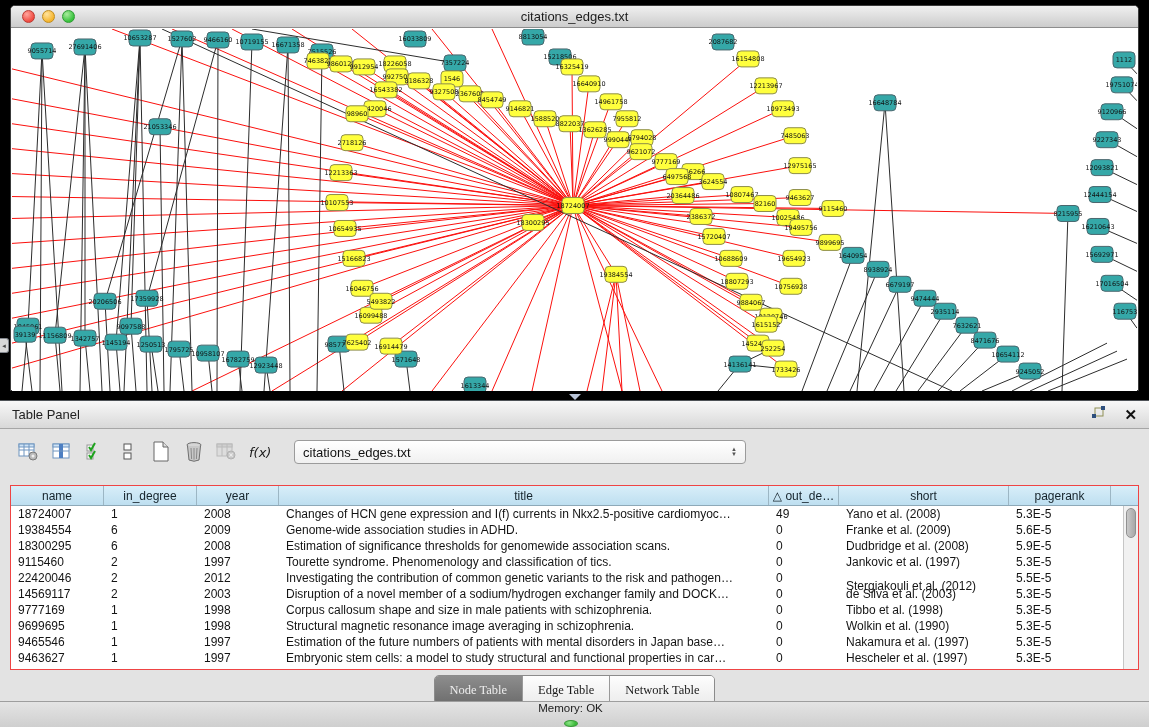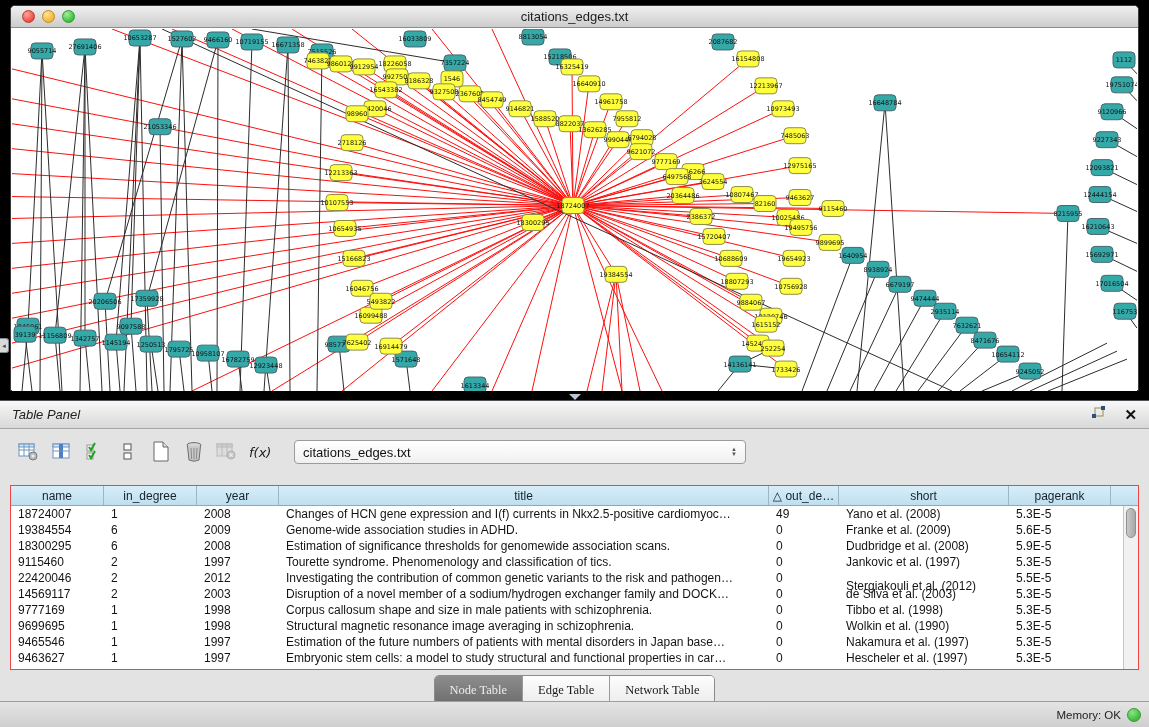--- a/index.html
+++ b/index.html
@@ -24,21 +24,21 @@
   .grip { position:absolute; left:569px; top:394px; width:0; height:0;
           border-left:6px solid transparent; border-right:6px solid transparent; border-top:6px solid #b9c4d8; }
   .collapse-handle { position:absolute; left:0; top:338px; width:9px; height:15px; background:#d8d8d8;
           border:1px solid #84888f; border-left:none; border-radius:0 3px 3px 0;
           font-size:7px; color:#444; line-height:13px; text-align:center; }
   
   .table-panel { position:absolute; left:0; top:400px; width:1149px; height:327px; background:#e3e3e3;
                  border-top:1px solid #4e5257; }
   .tp-header { height:28px; background:linear-gradient(#f8f8f8,#d8d8d8); border-bottom:1px solid #a6a6a6;
                display:flex; align-items:center; padding:0 12px; }
-  .tp-title { font-size:13px; color:#222;font-style:italic; }
+  .tp-title { font-size:13px; color:#222; }
   .tp-spacer { flex:1; }
   .tp-float { margin-right:18px; }
   .tp-close { font-size:15px; font-weight:bold; color:#111; line-height:14px; }
   .toolbar { height:46px; display:flex; align-items:center; padding-left:16px; gap:7px; }
   .icon-btn { width:26px; height:26px; display:flex; align-items:center; justify-content:center; }
   .combo { margin-left:14px; width:452px; height:24px; background:linear-gradient(#ffffff,#f0f0f0);
            border:1px solid #9b9b9b; border-radius:4px; display:flex; align-items:center; padding:0 8px;
            font-size:13px; color:#111; box-shadow:inset 0 1px 1px rgba(255,255,255,.8); }
   .combo-arrows { margin-left:auto; display:flex; flex-direction:column; color:#555; font-size:6px; line-height:5px; }
   .table-wrap { position:absolute; left:10px; top:84px; width:1129px; height:185px; background:#fff;
@@ -56,21 +56,21 @@
             background:linear-gradient(90deg,#c9c9c9,#a8a8a8); border:1px solid #909090; }
   .tabs-row { position:absolute; left:0; top:274px; width:100%; display:flex; justify-content:center; }
   .seg { display:flex; border:1px solid #8b8b8b; border-radius:5px; overflow:hidden; height:30px;
          box-shadow:0 1px 0 rgba(255,255,255,.7);font-family:Liberation Serif, serif; }
   .seg-item { font-size:12.5px; padding:0 15px; display:flex; align-items:center;
               border-right:1px solid #999; color:#1a1a1a; background:linear-gradient(#fdfdfd,#ececec); }
   .seg-item:last-child { border-right:none; }
   .seg-item.active { background:linear-gradient(#8d8d8d,#6d6d6d); color:#ededed; }
   .status-bar { position:absolute; bottom:0; left:0; width:100%; height:26px;
                 background:linear-gradient(#e4e4e4,#cfcfcf); border-top:1px solid #9e9e9e;
-                display:flex; align-items:center; justify-content:flex-end; padding-right:8px; gap:6px; }
+                display:flex; align-items:center; justify-content:flex-end; padding-right:8px; gap:6px;flex-direction:column; }
   .mem-label { font-size:11.5px; color:#222; }
   .mem-dot { width:14px; height:14px; border-radius:50%; border:1px solid #379a36;
              background:radial-gradient(circle at 35% 30%,#8ce486,#3dbb3b 70%); }
 </style>
 </head>
 <body>
 
 <div class="desktop">
 
   <div class="gwindow">

